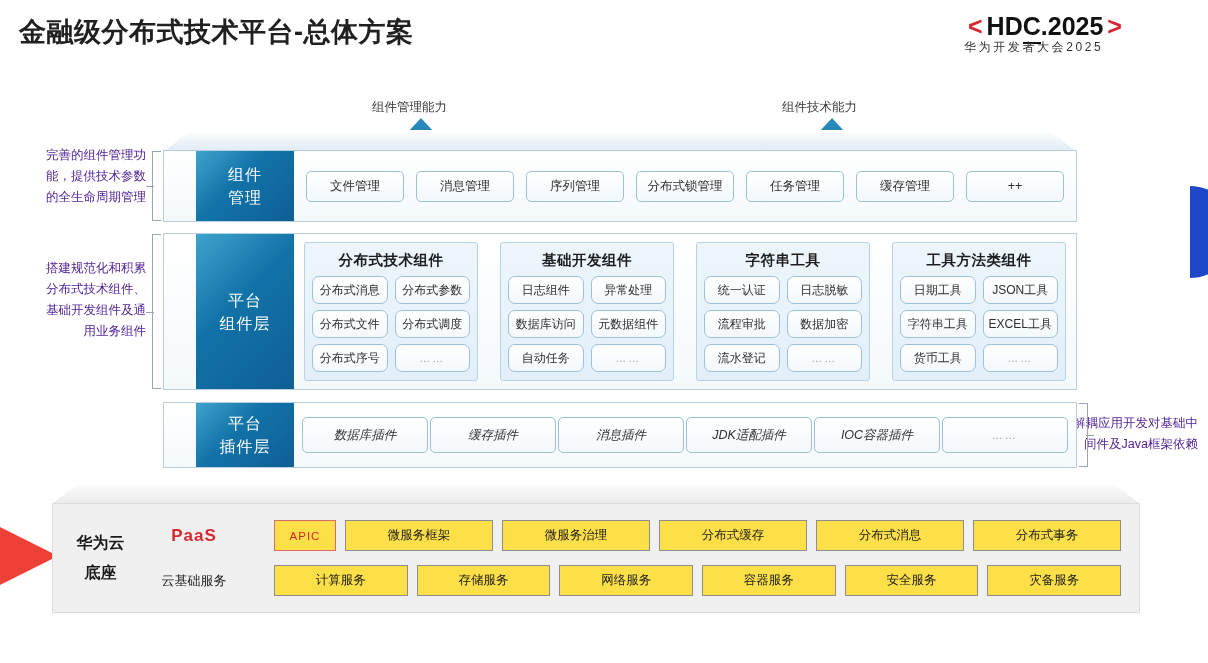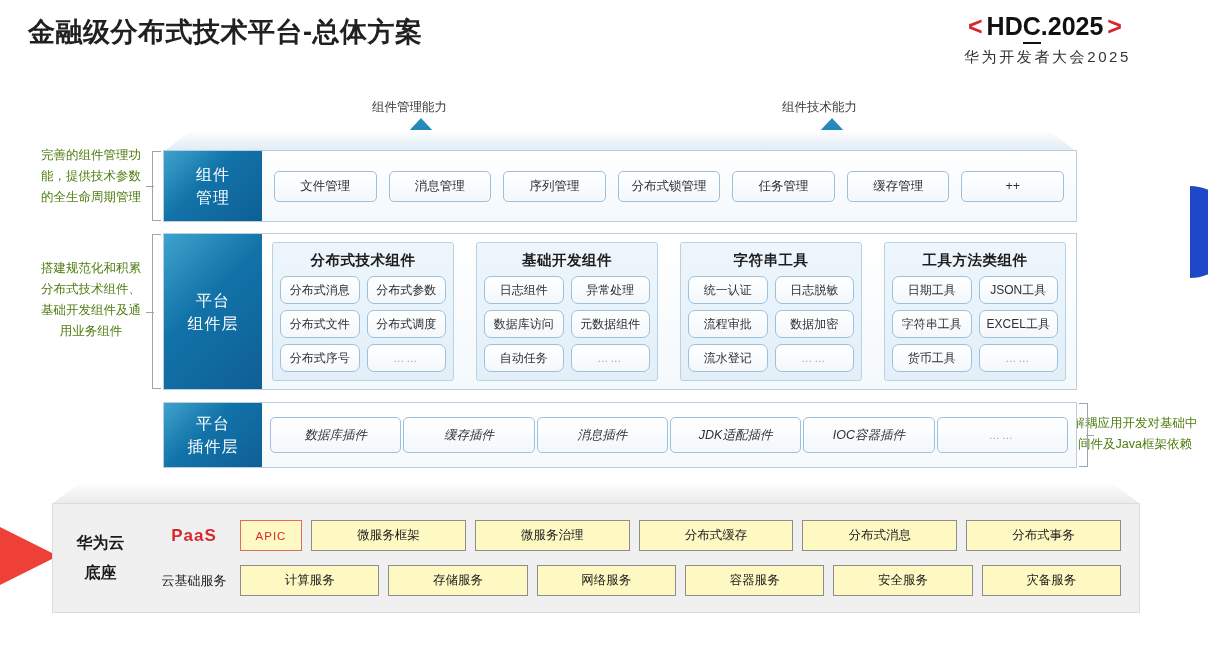--- a/index.html
+++ b/index.html
@@ -6,36 +6,36 @@
   html, body {
     width: 1208px; height: 663px;
     background: #ffffff;
     font-family: "Liberation Sans", "DejaVu Sans", sans-serif;
     overflow: hidden;
   }
   #root { position: relative; width: 1208px; height: 663px; }
 
   
   .page-title {
-    position: absolute; left: 28px; top: 14px;
+    position: absolute; left: 19px; top: 14px;
     font-size: 27px; font-weight: bold; color: #202020;
     letter-spacing: .5px; white-space: nowrap;
   }
   .hdc-logo {
     position: absolute; right: 14px; top: 14px;
     text-align: left; width: 230px;
   }
   .hdc-main {
     font-size: 25px; font-weight: bold; color: #111;
     letter-spacing: 0px; white-space: nowrap; line-height: 1;
   }
   .hdc-main .brk { color: #d7282f; font-weight: bold; padding: 0 4px; }
   .hdc-main .uline { border-bottom: 2px solid #111; padding-bottom: 2px; }
   .hdc-sub {
-    margin-top: 9px; font-size: 15px; color: #333;
+    margin-top: 0; font-size: 12px; color: #333;
     letter-spacing: 2.6px; white-space: nowrap;
   }
 
   
   .red-wedge {
     position: absolute; left: -38px; top: 508px;
     width: 96px; height: 96px; background: #ee4037;
     border-radius: 0 100% 100% 0 / 0 50% 50% 0;
     clip-path: polygon(0% 0%, 100% 50%, 0% 100%);
   }
@@ -63,21 +63,21 @@
   
   .top-plate {
     position: absolute; left: 163px; top: 130px; width: 914px; height: 22px;
     background: linear-gradient(180deg,#ffffff 0%, #ddeaf4 100%);
     clip-path: polygon(3.2% 0%, 96.8% 0%, 100% 100%, 0% 100%);
   }
 
   
   .side-note {
     position: absolute; font-size: 12.5px; line-height: 21px;
-    color: #4d7c0f; text-align: center;
+    color: #4c1d95; text-align: right;
   }
   .side-note.left { left: 36px; width: 110px; }
   .side-note.right { left: 1072px; width: 126px; }
 
   
   .bracket {
     position: absolute; border: 1.6px solid #9aa5b1;
     border-right: none; width: 9px;
   }
   .bracket.right-side { border: 1.6px solid #9aa5b1; border-left: none; }
@@ -92,21 +92,21 @@
     position: absolute; left: 163px; width: 914px;
     border: 1px solid #b9cfe0;
     background: linear-gradient(180deg,#ffffff 0%,#f4f9fc 100%);
     display: flex; align-items: stretch;
   }
   .layer-label {
     width: 98px; flex: 0 0 98px;
     background: linear-gradient(135deg,#3fa3cd 0%, #1273a8 42%, #0e5f96 100%);
     color: #ffffff; font-size: 16px; line-height: 23px;
     display: flex; flex-direction: column; align-items: center;
-    justify-content: center; text-align: center; letter-spacing: 1px;
+    justify-content: center; text-align: center; letter-spacing: 1px; margin-left: 32px;
   }
   .layer-body { flex: 1; display: flex; align-items: center; }
 
   
   .chip {
     border: 1px solid #9dc0db; border-radius: 5px;
     background: linear-gradient(180deg,#ffffff 0%,#f3f8fc 100%);
     font-size: 12.5px; color: #2f2f2f;
     display: flex; align-items: center; justify-content: center;
     white-space: nowrap;
@@ -150,33 +150,33 @@
   .base-box {
     position: absolute; left: 52px; top: 503px; width: 1088px; height: 110px;
     background: #f0f0f0; border: 1px solid #dcdcdc;
     display: flex; align-items: center;
   }
   .base-title {
     width: 95px; flex: 0 0 95px; text-align: center;
     font-size: 16px; font-weight: bold; color: #1a1a1a; line-height: 30px;
   }
   .base-rows { flex: 1; padding-right: 18px; }
-  .base-row { display: flex; align-items: center; height: 36px; }
+  .base-row { display: flex; align-items: center; height: 36px; gap: 34px; }
   .base-row + .base-row { margin-top: 9px; }
   .base-row-label {
     width: 92px; flex: 0 0 92px; text-align: center; white-space: nowrap;
   }
   .base-row-label.paas {
     color: #d7282f; font-size: 17px; font-weight: bold; letter-spacing: 1px;
   }
   .base-row-label.cloud { color: #222; font-size: 13px; }
   .base-cells { flex: 1; display: flex; gap: 9px; }
   .cell {
     height: 31px; display: flex; align-items: center; justify-content: center;
-    background: #fef9c3; font-size: 12.5px; white-space: nowrap;
+    background: #fde047; font-size: 12.5px; white-space: nowrap;
   }
   .cell.red { border: 1.4px solid #e06a6a; color: #d7282f; }
   .cell.gray { border: 1.4px solid #8d8d8d; color: #1c1c1c; }
   .cell.plain { border: 1.4px solid #8d8d8d; color: #1c1c1c; flex: 1; }
   .cell.apic { flex: 0 0 62px; font-size: 11.5px; letter-spacing: 1px; }
   .cell.gauss { flex: 0 0 178px; }
 </style>
 </head>
 <body>
 

